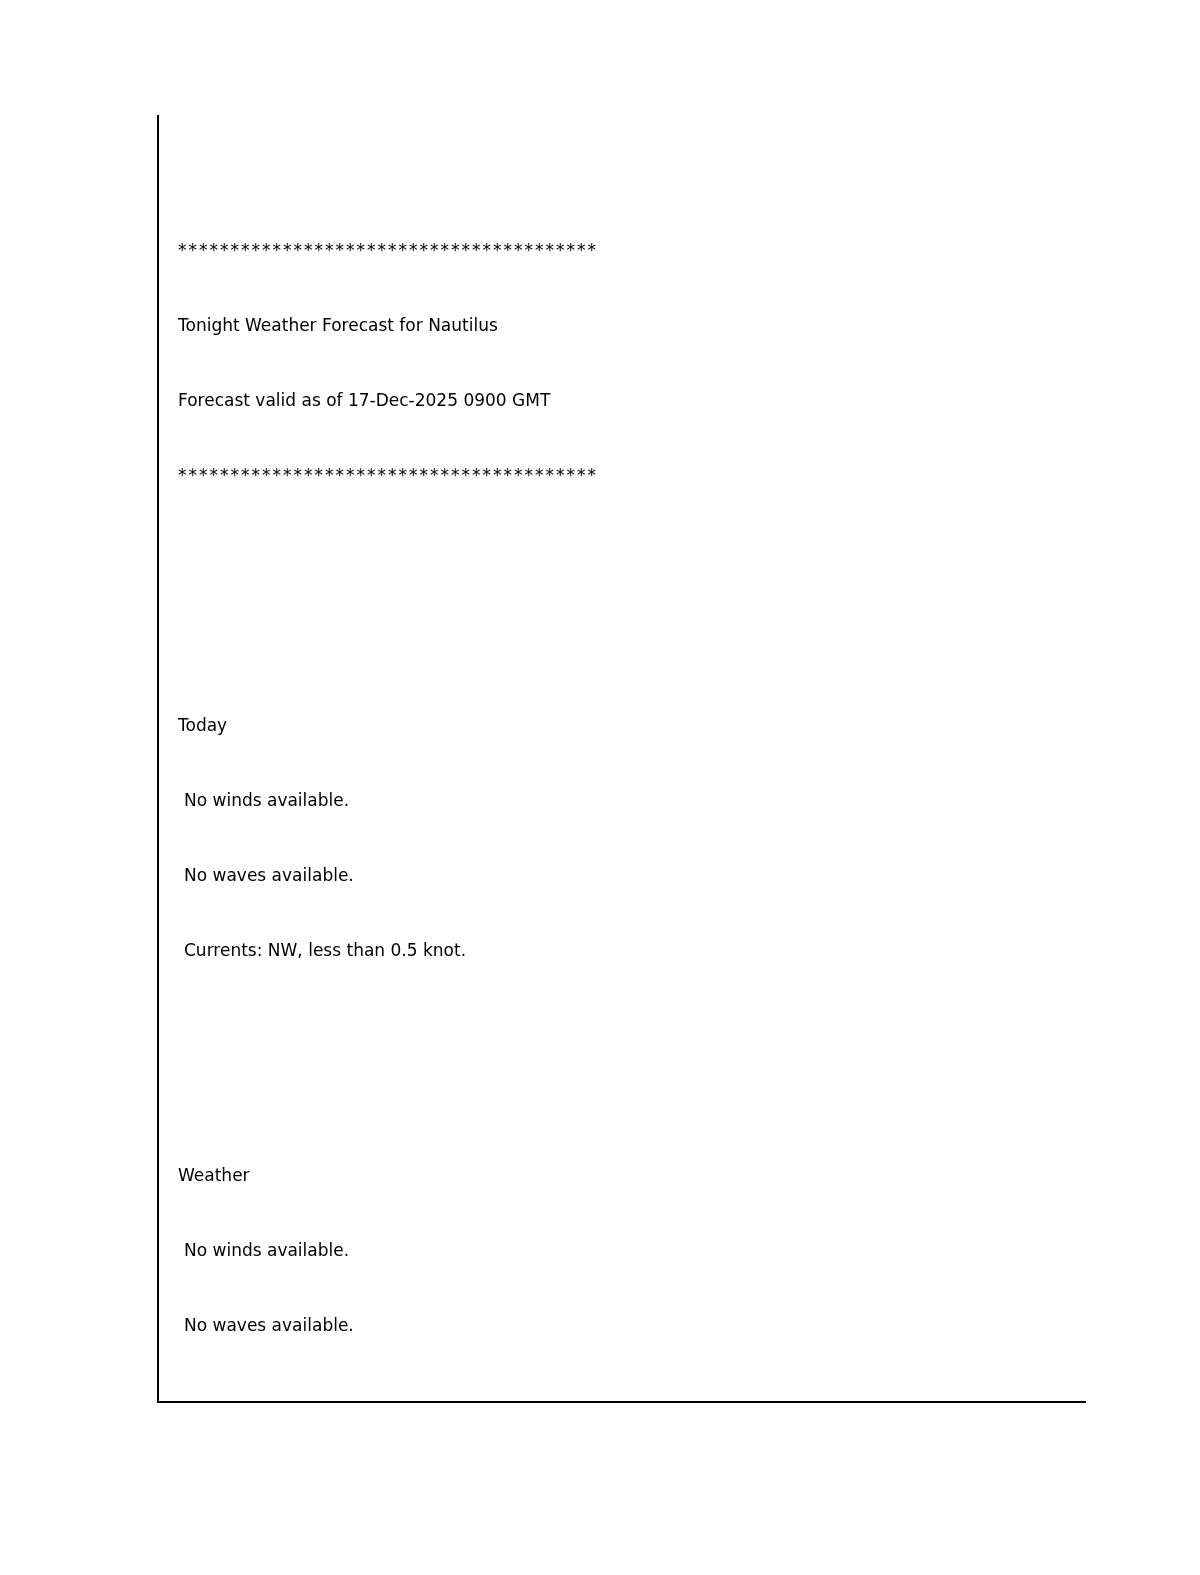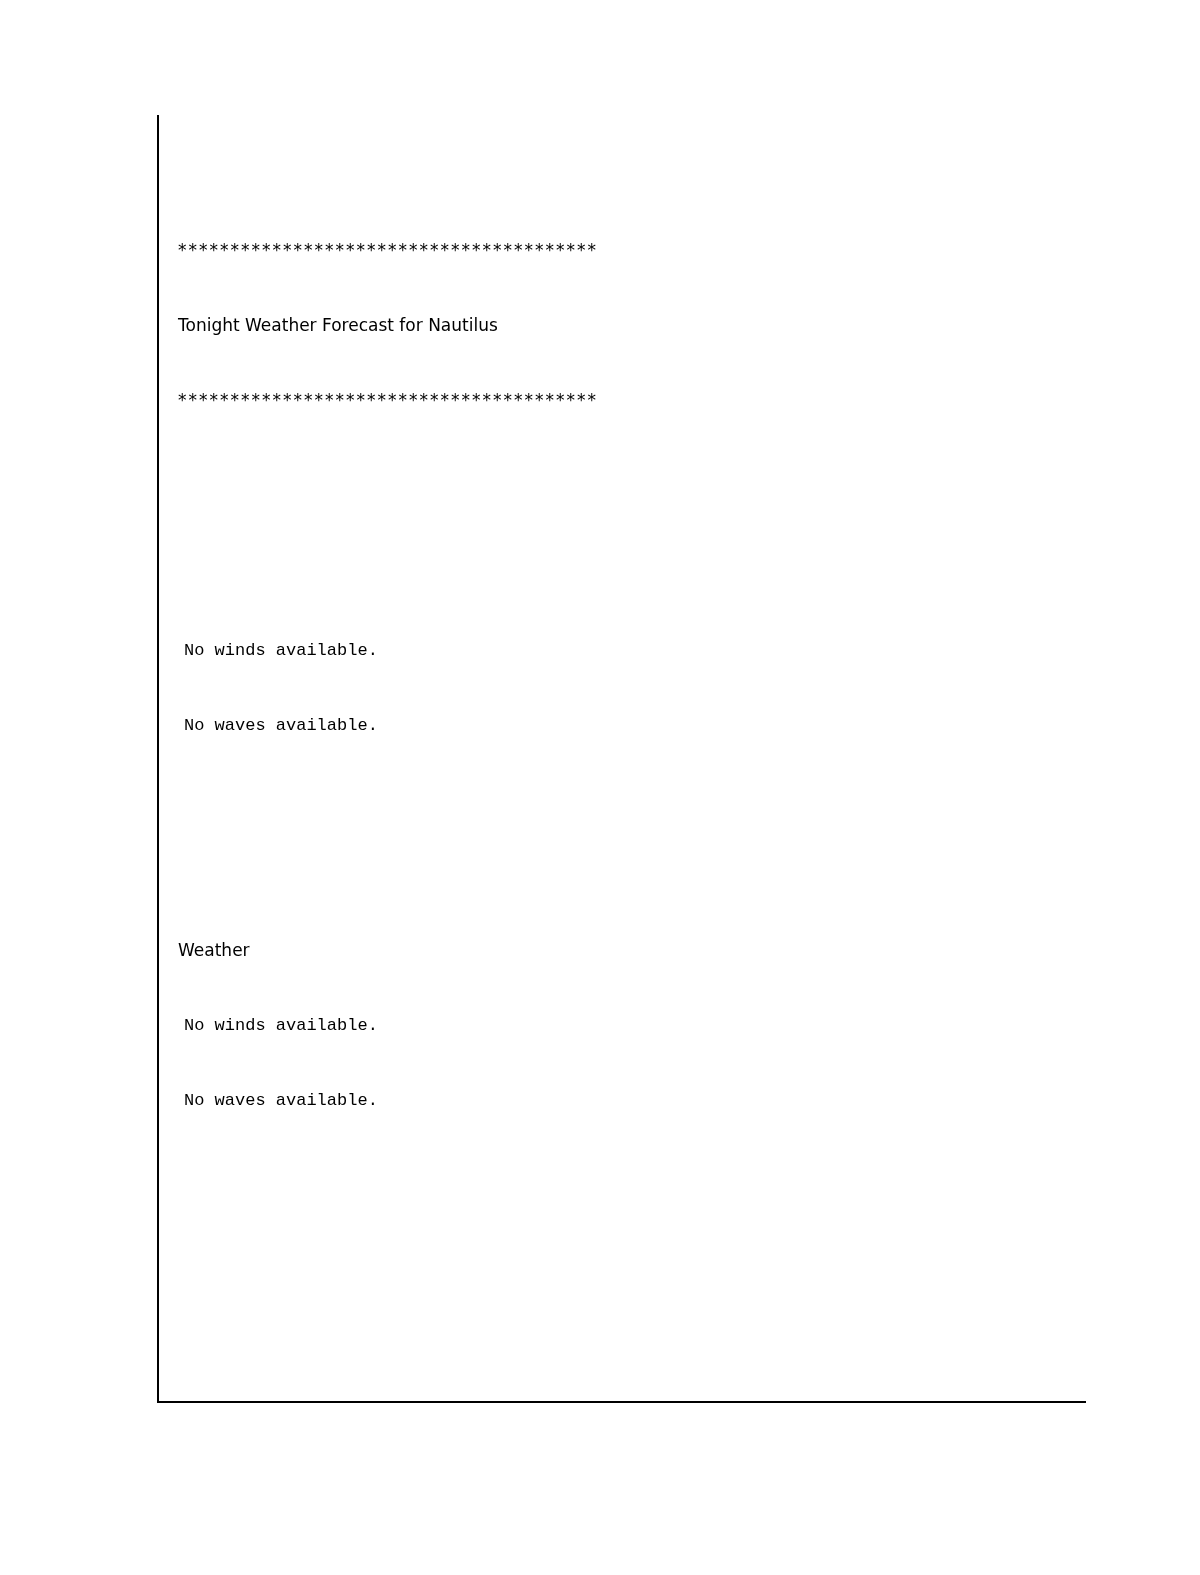--- a/index.html
+++ b/index.html
@@ -44,46 +44,48 @@
     white-space: pre;
   }
   .block + .block {
     margin-top: 25px;
   }
   .line {
     height: 25px;
   }
   .indent {
     padding-left: 6px;
-    font-family: Liberation Mono, monospace;
   }
   .sep {
     letter-spacing: 2px;
   }
 </style>
 </head>
 <body>
 
 <div class="page">
 
   <div class="rule rule-left"></div>
   <div class="rule rule-bottom"></div>
 
   <div class="doc">
 
     <div class="block">
       <div class="line sep">****************************************</div>
       <div class="line">Tonight Weather Forecast for Nautilus</div>
+      <div class="line">Forecast valid as of 17-Dec-2025 0900 GMT</div>
       <div class="line sep">****************************************</div>
     </div>
 
 
     <div class="block">
+      <div class="line">Today</div>
       <div class="line indent">No winds available.</div>
       <div class="line indent">No waves available.</div>
+      <div class="line indent">Currents: NW, less than 0.5 knot.</div>
     </div>
 
     <div class="block">
       <div class="line">Weather</div>
       <div class="line indent">No winds available.</div>
       <div class="line indent">No waves available.</div>
       
     </div>
 
     

